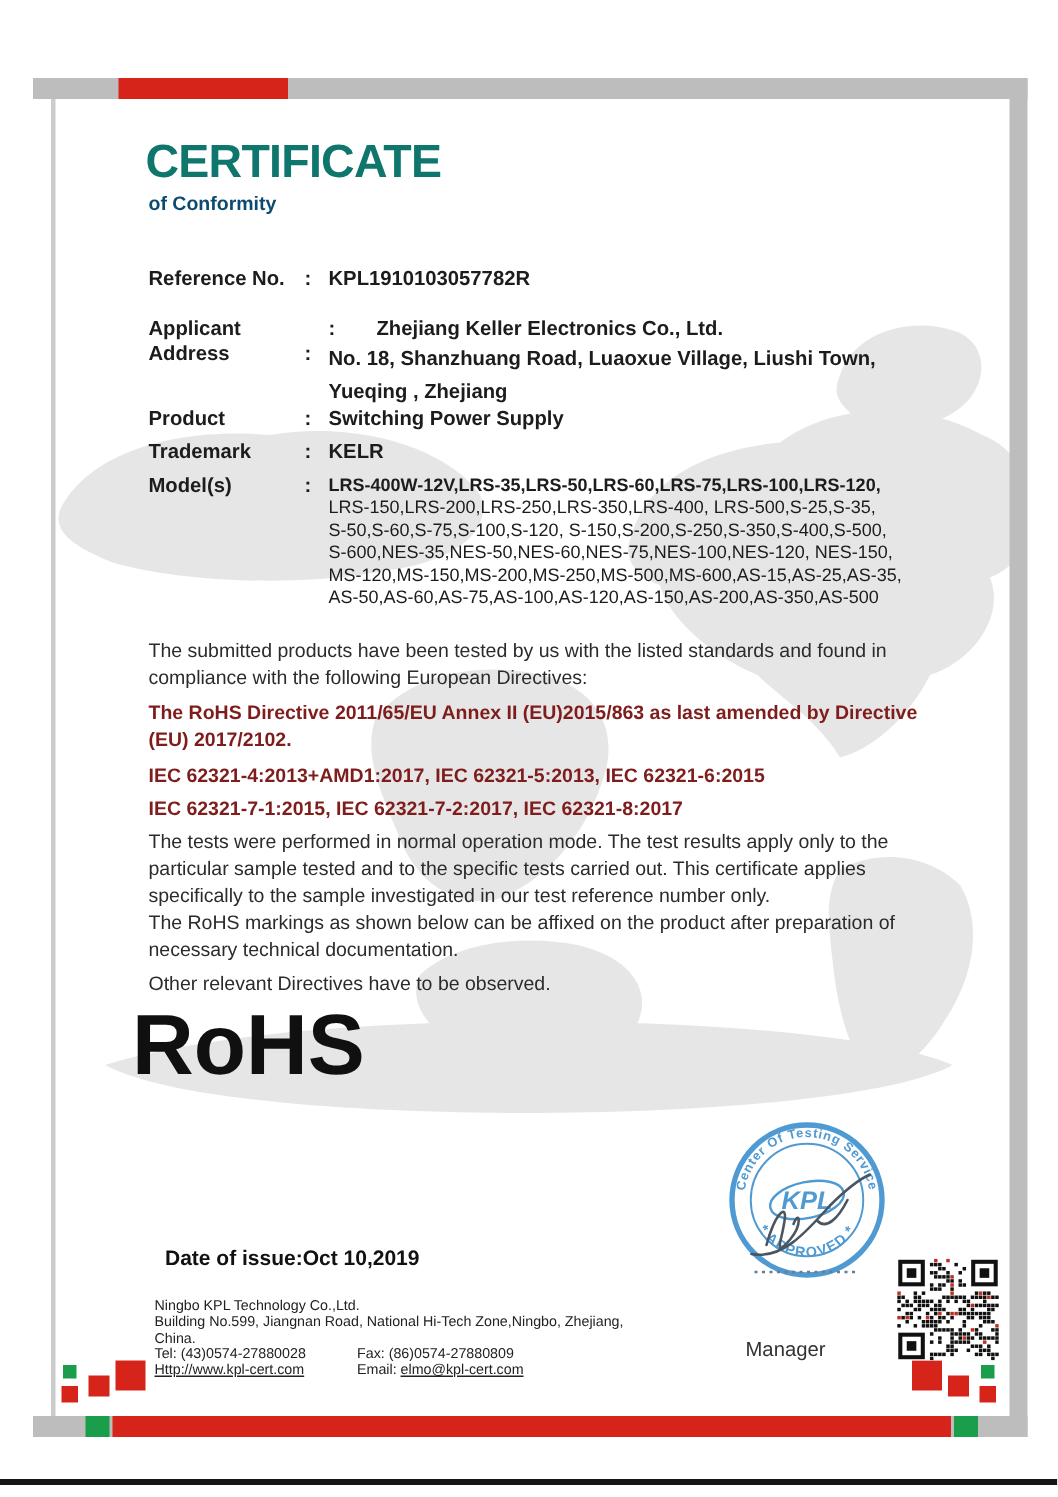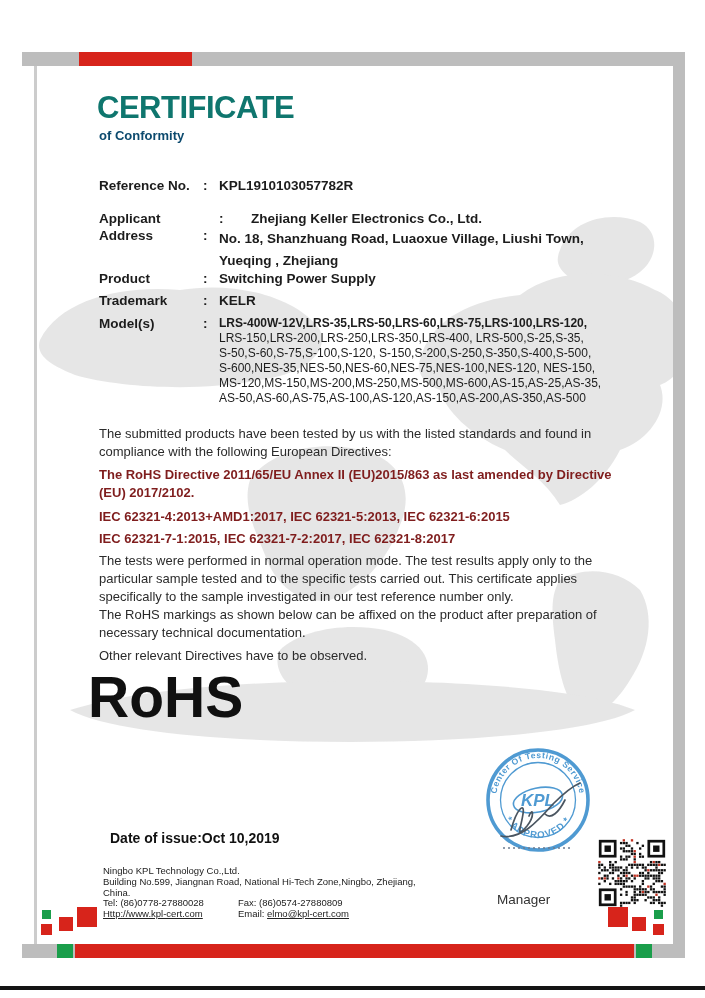--- a/index.html
+++ b/index.html
@@ -166,21 +166,21 @@
   </svg>
   <div class="manager">Manager</div>
 
   <div class="date-line">Date of issue:Oct 10,2019</div>
 
   <div class="footer">
     <div>Ningbo KPL Technology Co.,Ltd.</div>
     <div>Building No.599, Jiangnan Road, National Hi-Tech Zone,Ningbo, Zhejiang,</div>
     <div>China.</div>
     <div class="cols">
-      <span class="c1">Tel: (86)0778-27880028</span><span>Fax: (86)0574-27880809</span>
+      <span class="c1">Tel: (43)0574-27880028</span><span>Fax: (86)0574-27880809</span>
     </div>
     <div class="cols">
       <span class="c1"><a>Http://www.kpl-cert.com</a></span><span>Email:</span> <a>elmo@kpl-cert.com</a>
     </div>
   </div>
 
   <svg class="qr" viewBox="0 0 68 68">
     <rect x="0" y="0" width="68" height="68" fill="#ffffff"></rect>
     <g>
       <rect x="2.2" y="2.2" width="15" height="15" fill="none" stroke="#111" stroke-width="2.7"></rect>

